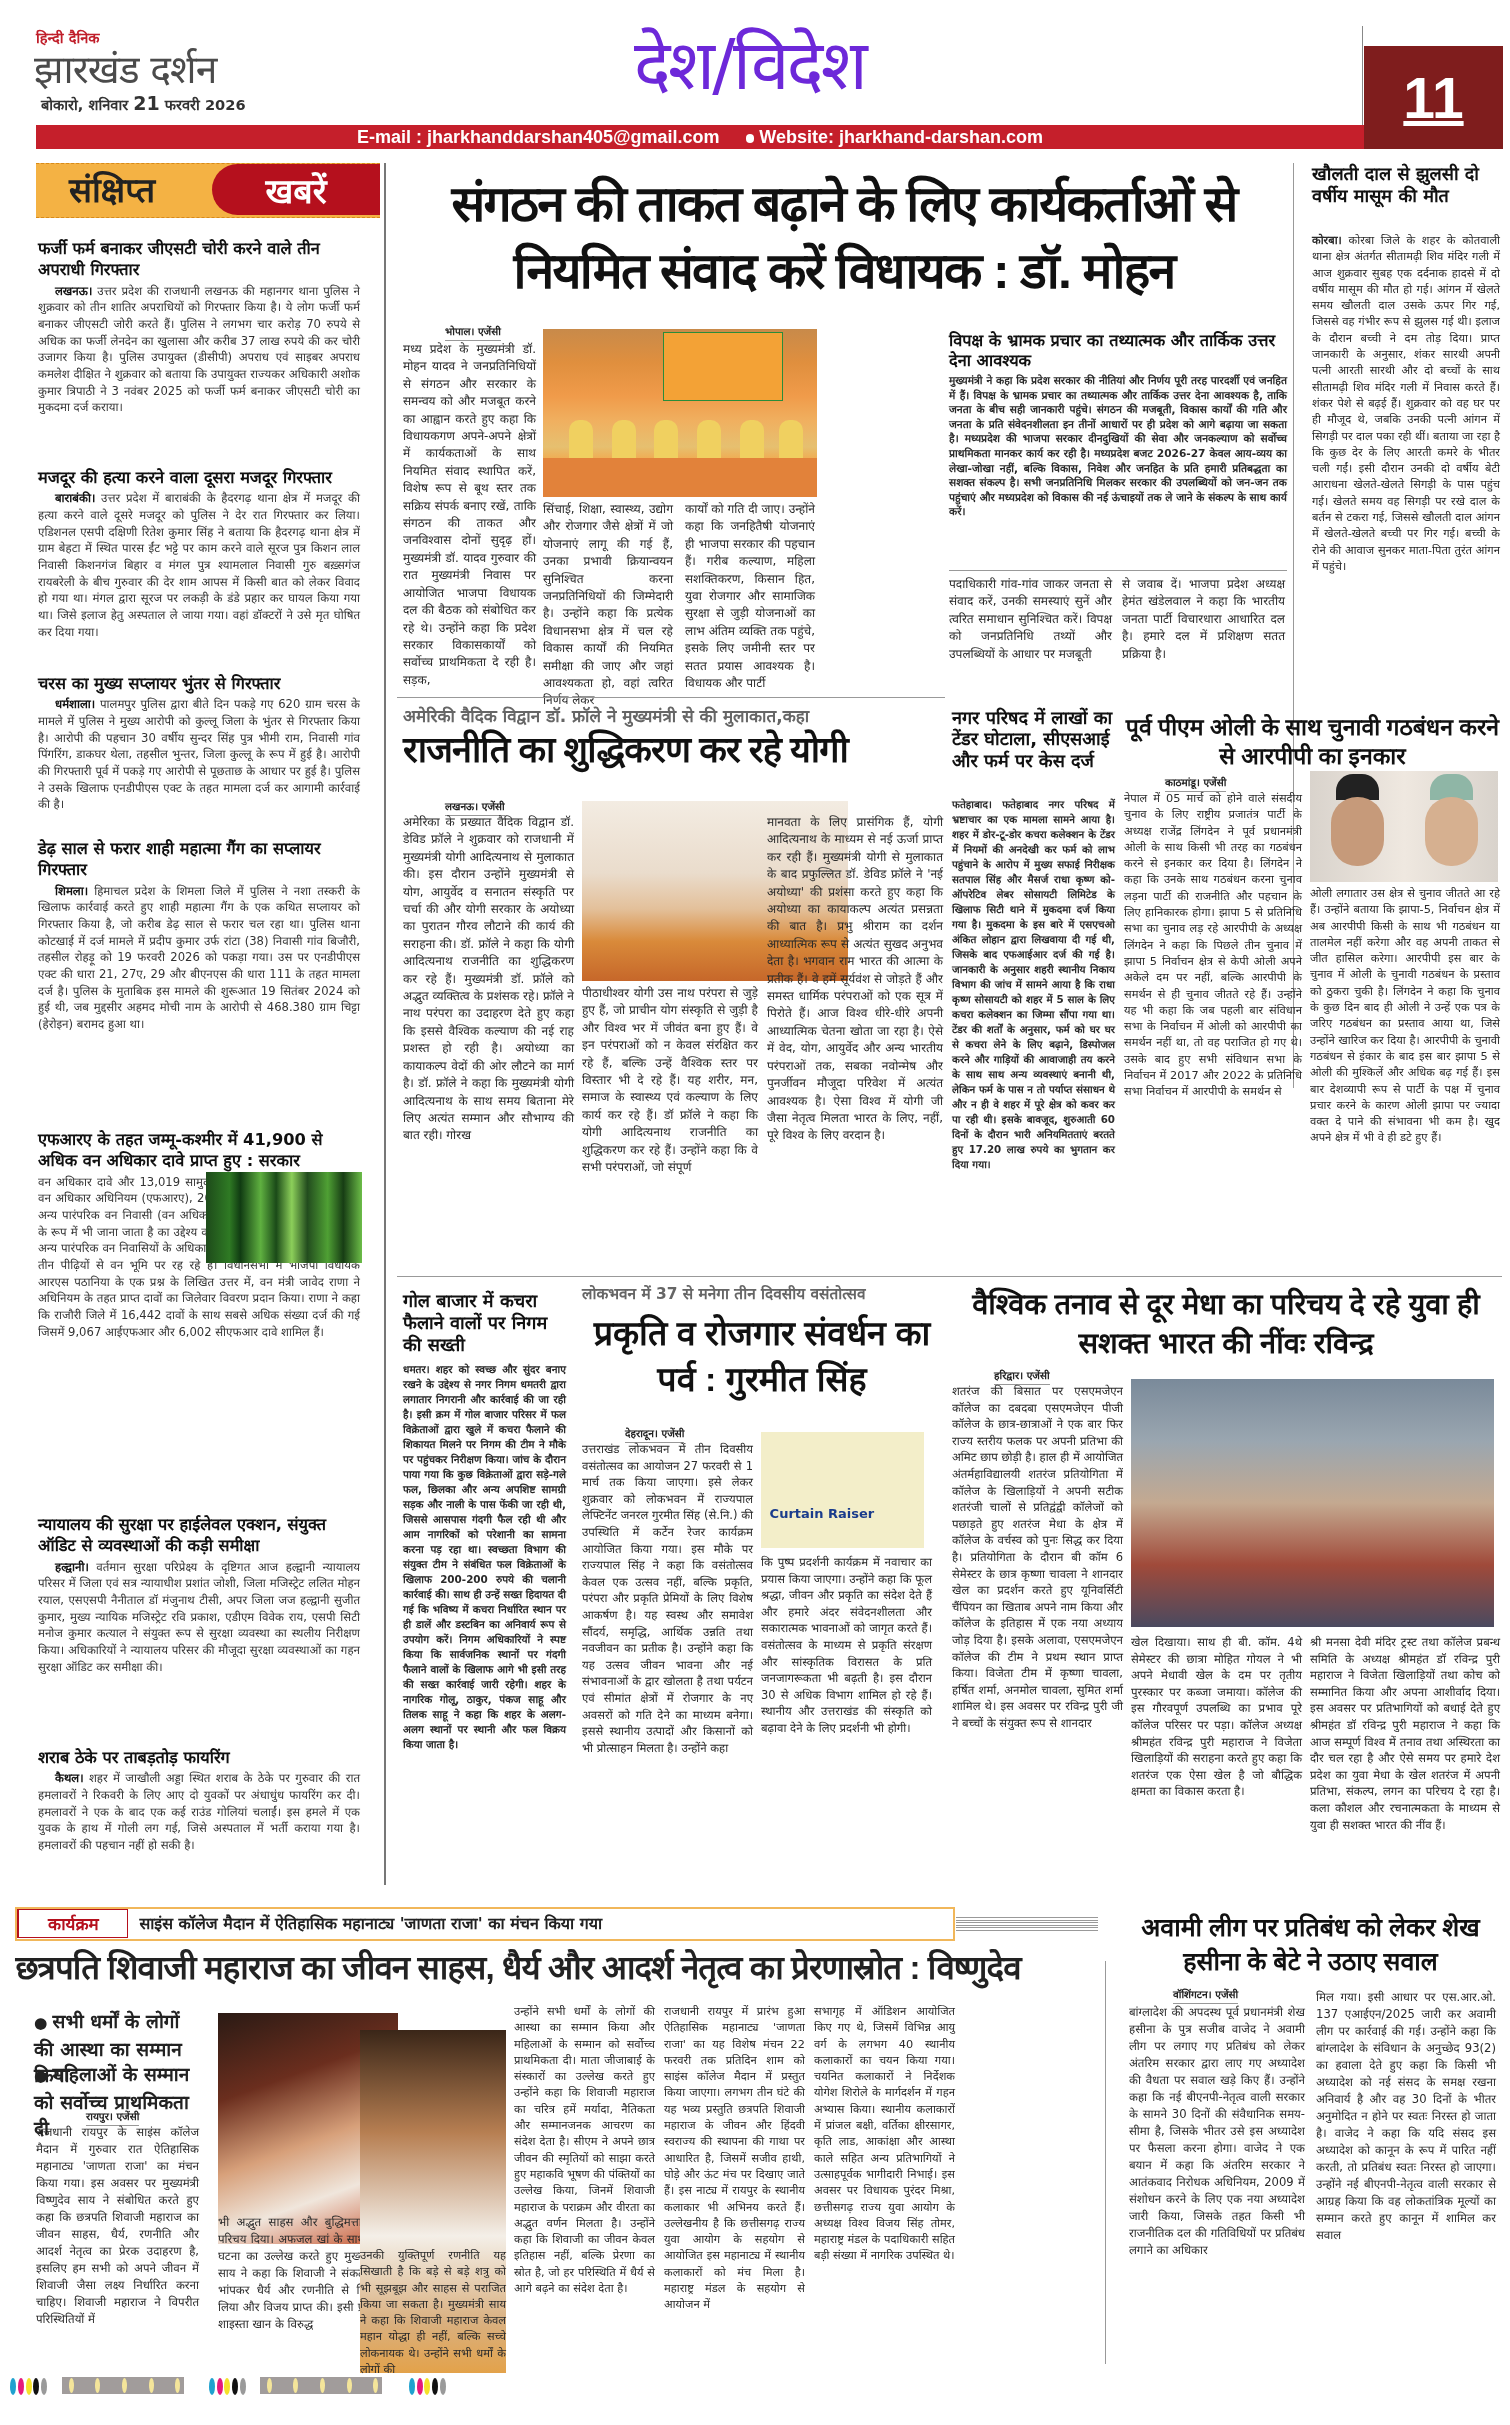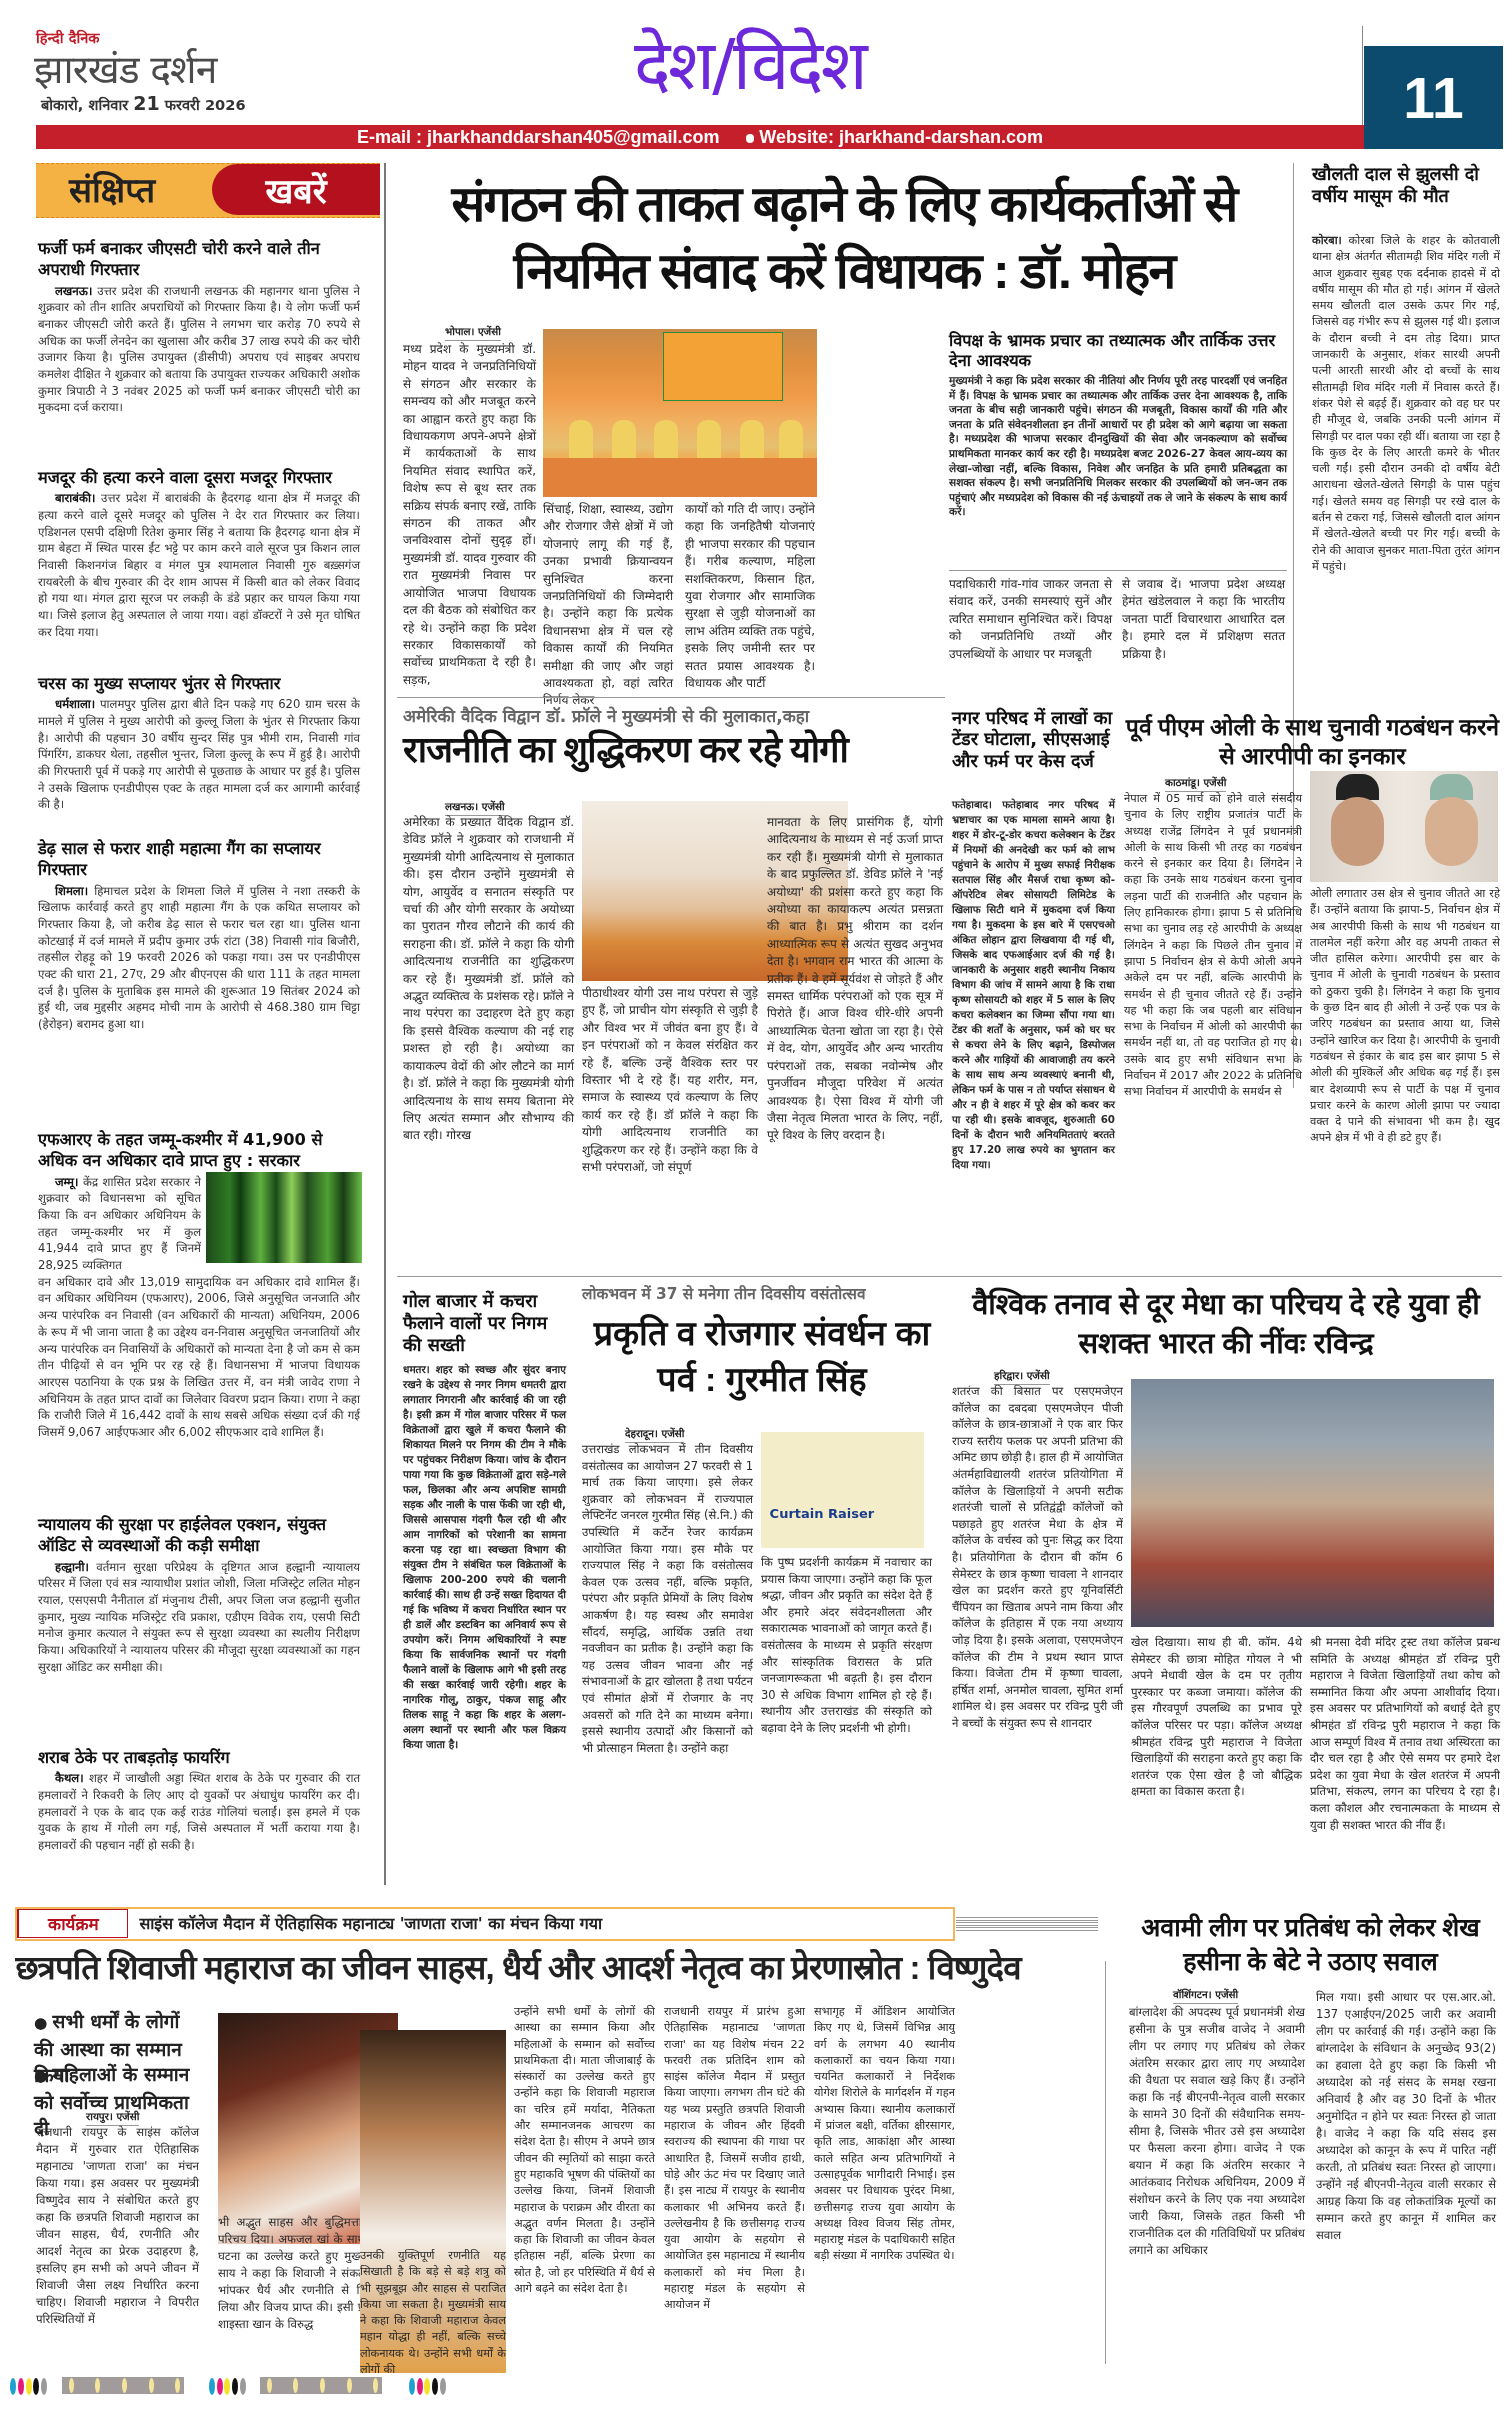--- a/index.html
+++ b/index.html
@@ -85,21 +85,21 @@
 
 <div class="abs serif" id="brand-tag">हिन्दी दैनिक</div>
 <div class="abs serif" id="brand-name">झारखंड दर्शन</div>
 <div class="abs" id="brand-date">
   <span>बोकारो, शनिवार</span>
   <span class="big">21</span>
   <span>फरवरी 2026</span>
 </div>
 <div class="abs" id="section-title">देश/विदेश</div>
 <div class="abs" id="header-rule-v"></div>
-<div class="abs" id="page-number" style="background: #0c4a6e;">11</div>
+<div class="abs" id="page-number" style="background: #7f1d1d; text-decoration: underline;">11</div>
 <div class="abs" id="contact-bar" style="background: rgb(197, 31, 43);">
   <span>E-mail : jharkhanddarshan405@gmail.com</span>
   <span><span class="dot"></span><span>Website: jharkhand-darshan.com</span></span>
 </div>
 
 <div class="abs" id="briefs-banner">
   <span class="l serif">संक्षिप्त</span>
   <span class="r serif">खबरें</span>
 </div>
 <div class="abs" id="left-rule"></div>
@@ -115,21 +115,20 @@
 <div class="brief" style="top:673px;">
   <h3>चरस का मुख्य सप्लायर भुंतर से गिरफ्तार</h3>
   <p><b>धर्मशाला।</b><span> पालमपुर पुलिस द्वारा बीते दिन पकड़े गए 620 ग्राम चरस के मामले में पुलिस ने मुख्य आरोपी को कुल्लू जिला के भुंतर से गिरफ्तार किया है। आरोपी की पहचान 30 वर्षीय सुन्दर सिंह पुत्र भीमी राम, निवासी गांव पिंगरिंग, डाकघर थेला, तहसील भुन्तर, जिला कुल्लू के रूप में हुई है। आरोपी की गिरफ्तारी पूर्व में पकड़े गए आरोपी से पूछताछ के आधार पर हुई है। पुलिस ने उसके खिलाफ एनडीपीएस एक्ट के तहत मामला दर्ज कर आगामी कार्रवाई की है।</span></p>
 </div>
 <div class="brief" style="top:838px;">
   <h3>डेढ़ साल से फरार शाही महात्मा गैंग का सप्लायर गिरफ्तार</h3>
   <p><b>शिमला।</b><span> हिमाचल प्रदेश के शिमला जिले में पुलिस ने नशा तस्करी के खिलाफ कार्रवाई करते हुए शाही महात्मा गैंग के एक कथित सप्लायर को गिरफ्तार किया है, जो करीब डेढ़ साल से फरार चल रहा था। पुलिस थाना कोटखाई में दर्ज मामले में प्रदीप कुमार उर्फ रांटा (38) निवासी गांव बिजौरी, तहसील रोहड़ू को 19 फरवरी 2026 को पकड़ा गया। उस पर एनडीपीएस एक्ट की धारा 21, 27ए, 29 और बीएनएस की धारा 111 के तहत मामला दर्ज है। पुलिस के मुताबिक इस मामले की शुरूआत 19 सितंबर 2024 को हुई थी, जब मुद्दसीर अहमद मोची नाम के आरोपी से 468.380 ग्राम चिट्टा (हेरोइन) बरामद हुआ था।</span></p>
 </div>
 <div class="brief" style="top:1129px;">
   <h3>एफआरए के तहत जम्मू-कश्मीर में 41,900 से अधिक वन अधिकार दावे प्राप्त हुए : सरकार</h3>
-  <p style="width:163px;"><b>जम्मू।</b><span> केंद्र शासित प्रदेश सरकार ने शुक्रवार को विधानसभा को सूचित किया कि वन अधिकार अधिनियम के तहत जम्मू-कश्मीर भर में कुल 41,944 दावे प्राप्त हुए हैं जिनमें 28,925 व्यक्तिगत</span></p>
   <p>वन अधिकार दावे और 13,019 सामुदायिक वन अधिकार दावे शामिल हैं। वन अधिकार अधिनियम (एफआरए), 2006, जिसे अनुसूचित जनजाति और अन्य पारंपरिक वन निवासी (वन अधिकारों की मान्यता) अधिनियम, 2006 के रूप में भी जाना जाता है का उद्देश्य वन-निवास अनुसूचित जनजातियों और अन्य पारंपरिक वन निवासियों के अधिकारों को मान्यता देना है जो कम से कम तीन पीढ़ियों से वन भूमि पर रह रहे हैं। विधानसभा में भाजपा विधायक आरएस पठानिया के एक प्रश्न के लिखित उत्तर में, वन मंत्री जावेद राणा ने अधिनियम के तहत प्राप्त दावों का जिलेवार विवरण प्रदान किया। राणा ने कहा कि राजौरी जिले में 16,442 दावों के साथ सबसे अधिक संख्या दर्ज की गई जिसमें 9,067 आईएफआर और 6,002 सीएफआर दावे शामिल हैं।</p>
 </div>
 <div class="forest"></div>
 <div class="brief" style="top:1514px;">
   <h3>न्यायालय की सुरक्षा पर हाईलेवल एक्शन, संयुक्त ऑडिट से व्यवस्थाओं की कड़ी समीक्षा</h3>
   <p><b>हल्द्वानी।</b><span> वर्तमान सुरक्षा परिप्रेक्ष्य के दृष्टिगत आज हल्द्वानी न्यायालय परिसर में जिला एवं सत्र न्यायाधीश प्रशांत जोशी, जिला मजिस्ट्रेट ललित मोहन रयाल, एसएसपी नैनीताल डॉ मंजुनाथ टीसी, अपर जिला जज हल्द्वानी सुजीत कुमार, मुख्य न्यायिक मजिस्ट्रेट रवि प्रकाश, एडीएम विवेक राय, एसपी सिटी मनोज कुमार कत्याल ने संयुक्त रूप से सुरक्षा व्यवस्था का स्थलीय निरीक्षण किया। अधिकारियों ने न्यायालय परिसर की मौजूदा सुरक्षा व्यवस्थाओं का गहन सुरक्षा ऑडिट कर समीक्षा की।</span></p>
 </div>
 <div class="brief" style="top:1747px;">
   <h3>शराब ठेके पर ताबड़तोड़ फायरिंग</h3>
   <p><b>कैथल।</b><span> शहर में जाखौली अड्डा स्थित शराब के ठेके पर गुरुवार की रात हमलावरों ने रिकवरी के लिए आए दो युवकों पर अंधाधुंध फायरिंग कर दी। हमलावरों ने एक के बाद एक कई राउंड गोलियां चलाईं। इस हमले में एक युवक के हाथ में गोली लग गई, जिसे अस्पताल में भर्ती कराया गया है। हमलावरों की पहचान नहीं हो सकी है।</span></p>

